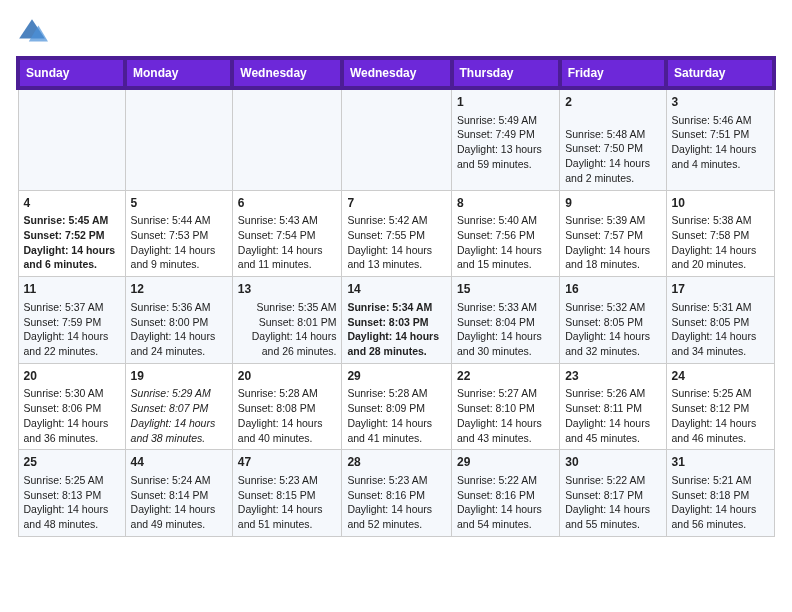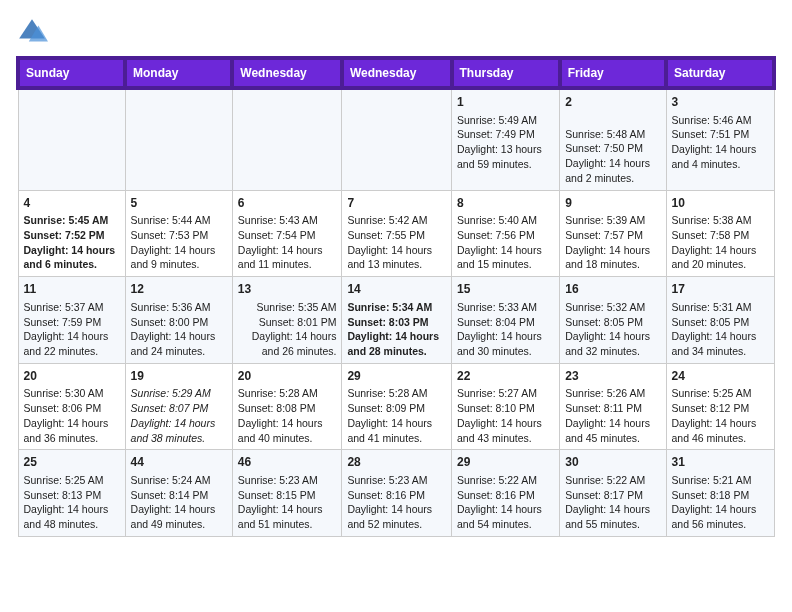--- a/index.html
+++ b/index.html
@@ -286,21 +286,21 @@
 Sunset: 8:13 PM
 Daylight: 14 hours and 48 minutes.</div>
         </td>
         <td>
           <span class="day-num">44</span>
           <div class="day-info" style="white-space: pre-line;">Sunrise: 5:24 AM
 Sunset: 8:14 PM
 Daylight: 14 hours and 49 minutes.</div>
         </td>
         <td>
-          <span class="day-num">46</span>
+          <span class="day-num">47</span>
           <div class="day-info" style="white-space: pre-line;">Sunrise: 5:23 AM
 Sunset: 8:15 PM
 Daylight: 14 hours and 51 minutes.</div>
         </td>
         <td>
           <span class="day-num">28</span>
           <div class="day-info" style="white-space: pre-line;">Sunrise: 5:23 AM
 Sunset: 8:16 PM
 Daylight: 14 hours and 52 minutes.</div>
         </td>

